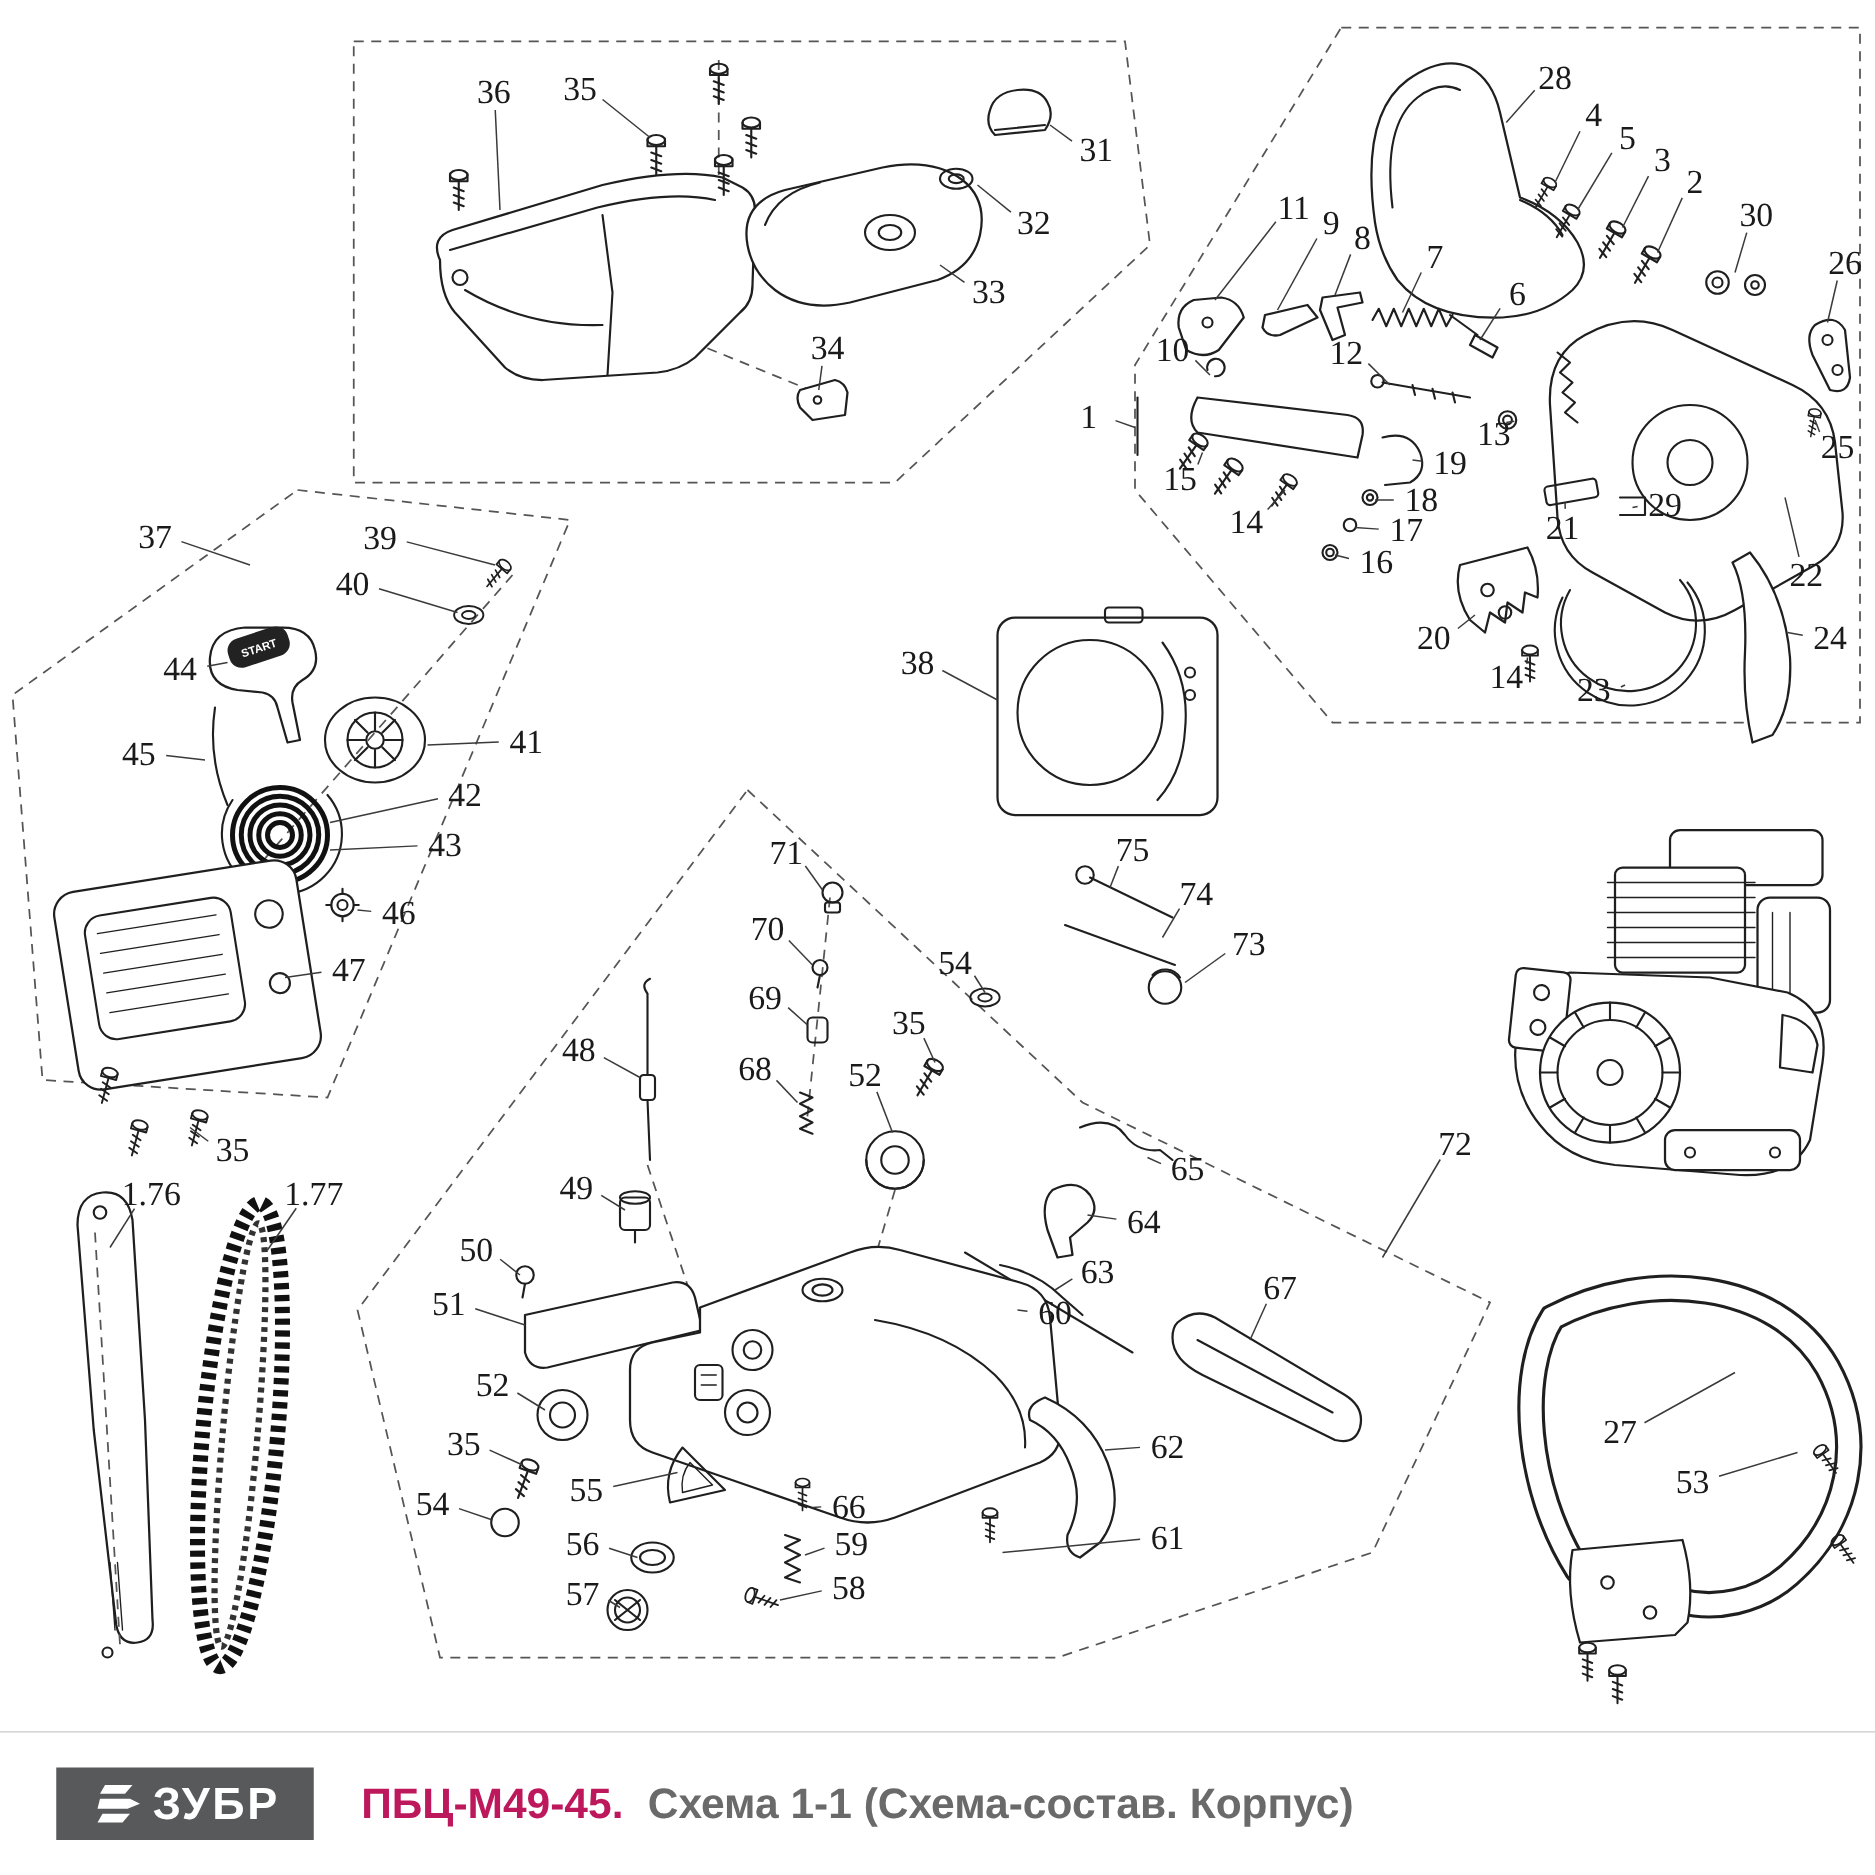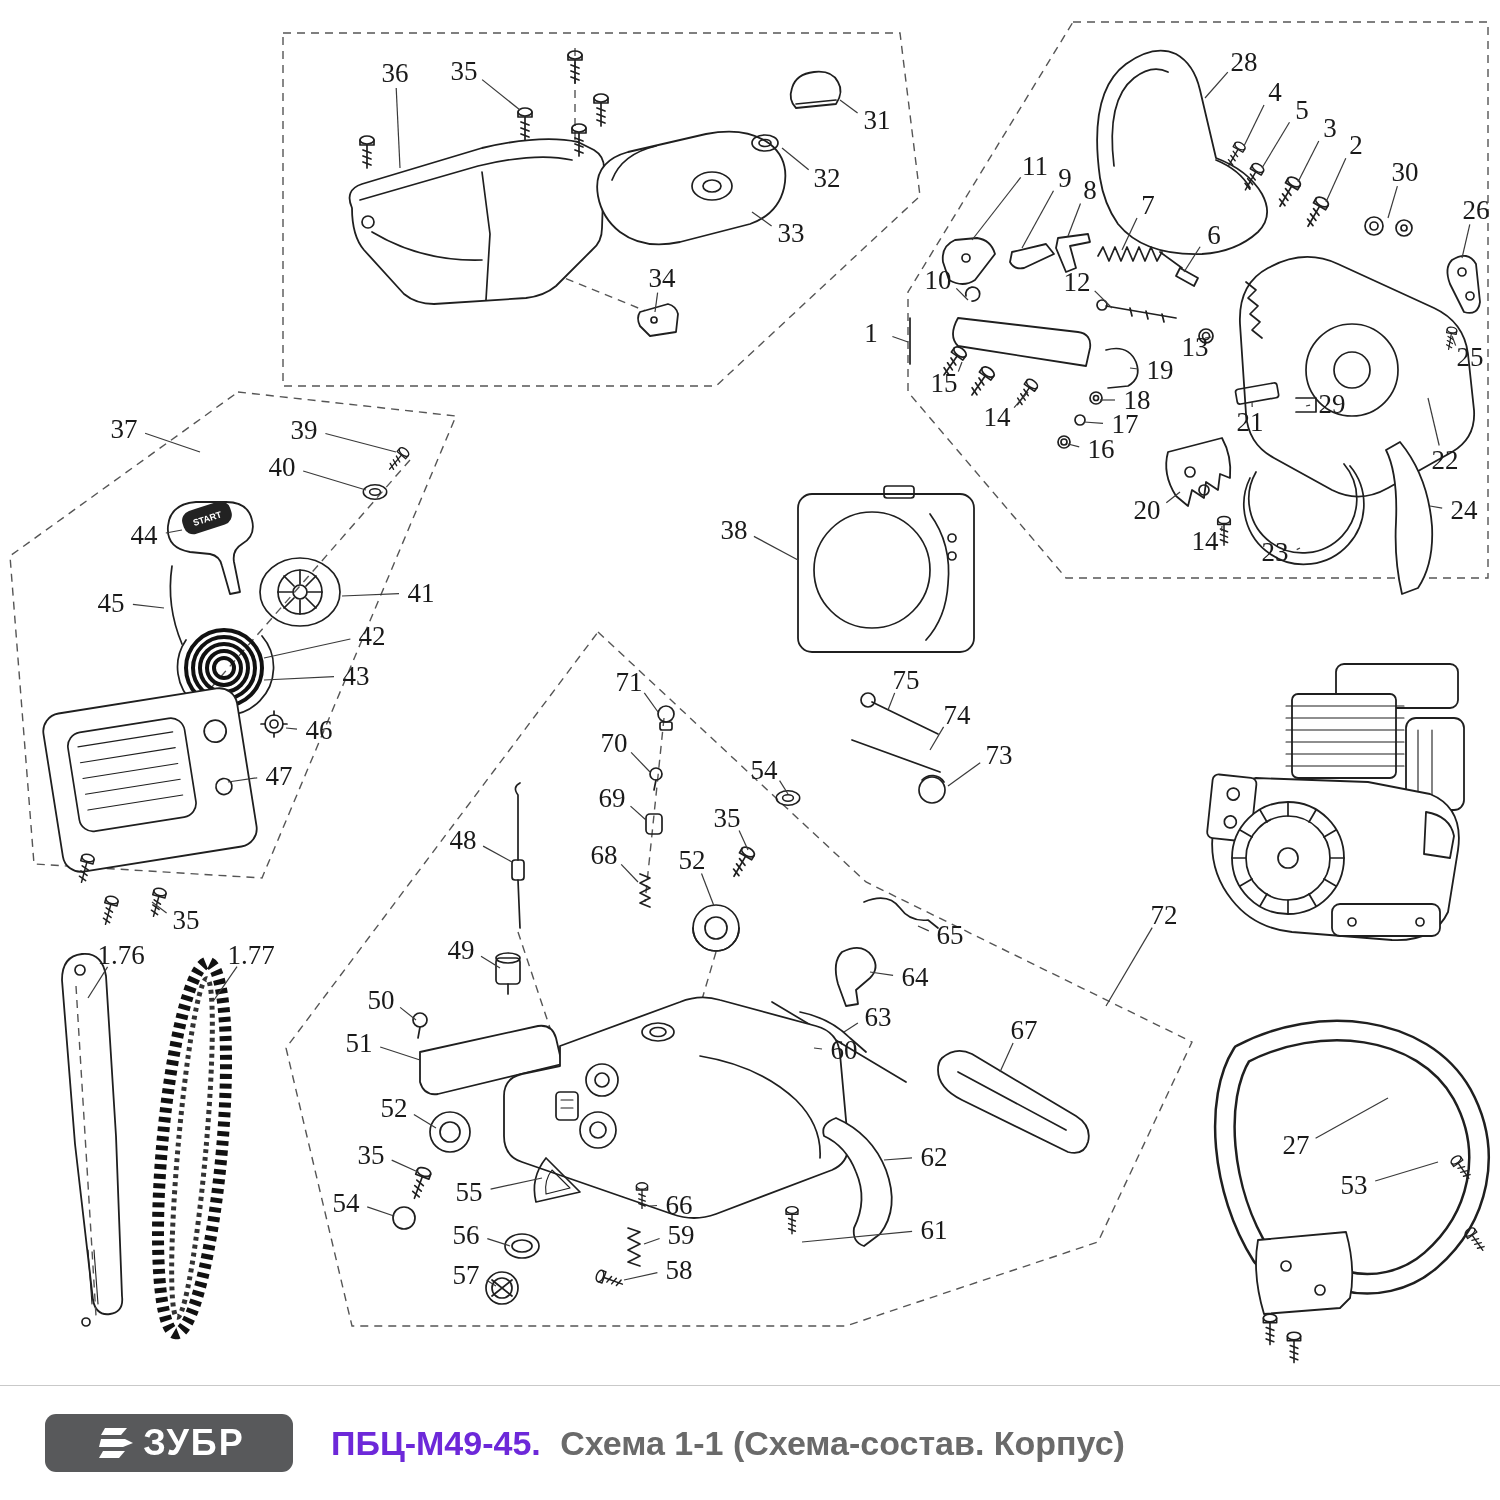--- a/index.html
+++ b/index.html
@@ -13,24 +13,24 @@
   .dashed{fill:none;stroke:#555;stroke-width:1.4;stroke-dasharray:8 6;}
   .leader{stroke:#3a3a3a;stroke-width:1.2;}
   .part-label{font-family:"Liberation Serif","DejaVu Serif",serif;font-size:27px;fill:#1a1a1a;text-anchor:middle;}
   .start-text{font-family:"Liberation Sans",sans-serif;font-weight:bold;font-size:9px;fill:#fff;text-anchor:middle;}
   .hb-outer{stroke:#1f1f1f;stroke-width:22;fill:none;stroke-linecap:round;}
   .hb-inner{stroke:#fff;stroke-width:17;fill:none;stroke-linecap:round;}
   .chain-outer{fill:none;stroke:#111;stroke-width:12;stroke-dasharray:5 4.5;}
   .chain-inner{fill:none;stroke:#333;stroke-width:5;stroke-dasharray:4 4;}
   .footer{position:absolute;left:0;top:1385px;width:1500px;height:115px;box-sizing:border-box;
           border-top:1px solid #c9c9c9;display:flex;align-items:center;padding-left:45px;background:#fff;}
-  .logo{width:248px;height:58px;background:#58595b;display:flex;align-items:center;justify-content:center;gap:10px;flex:0 0 auto;border-radius:11px;}
+  .logo{width:206px;height:58px;background:#58595b;display:flex;align-items:center;justify-content:center;gap:10px;flex:0 0 auto;}
   .logo .brand{color:#fff;font-weight:bold;font-size:36px;letter-spacing:2px;font-family:"Liberation Sans",sans-serif;}
   .title-line{margin-left:38px;font-size:34px;color:#111;white-space:nowrap;}
-  .model{font-weight:bold;color:#6d28d9;}
+  .model{font-weight:bold;color:#be185d;}
   .subtitle{color:#6a6a6a;margin-left:10px;font-weight:bold;}
 </style>
 </head>
 <body>
 
 <svg id="diagram" viewBox="0 0 1500 1385" width="1500" height="1385">
   <defs>
     <g id="screw">
       <ellipse cx="0" cy="0" rx="7" ry="4"></ellipse>
       <path d="M-7,0 v5 h14 v-5"></path>

